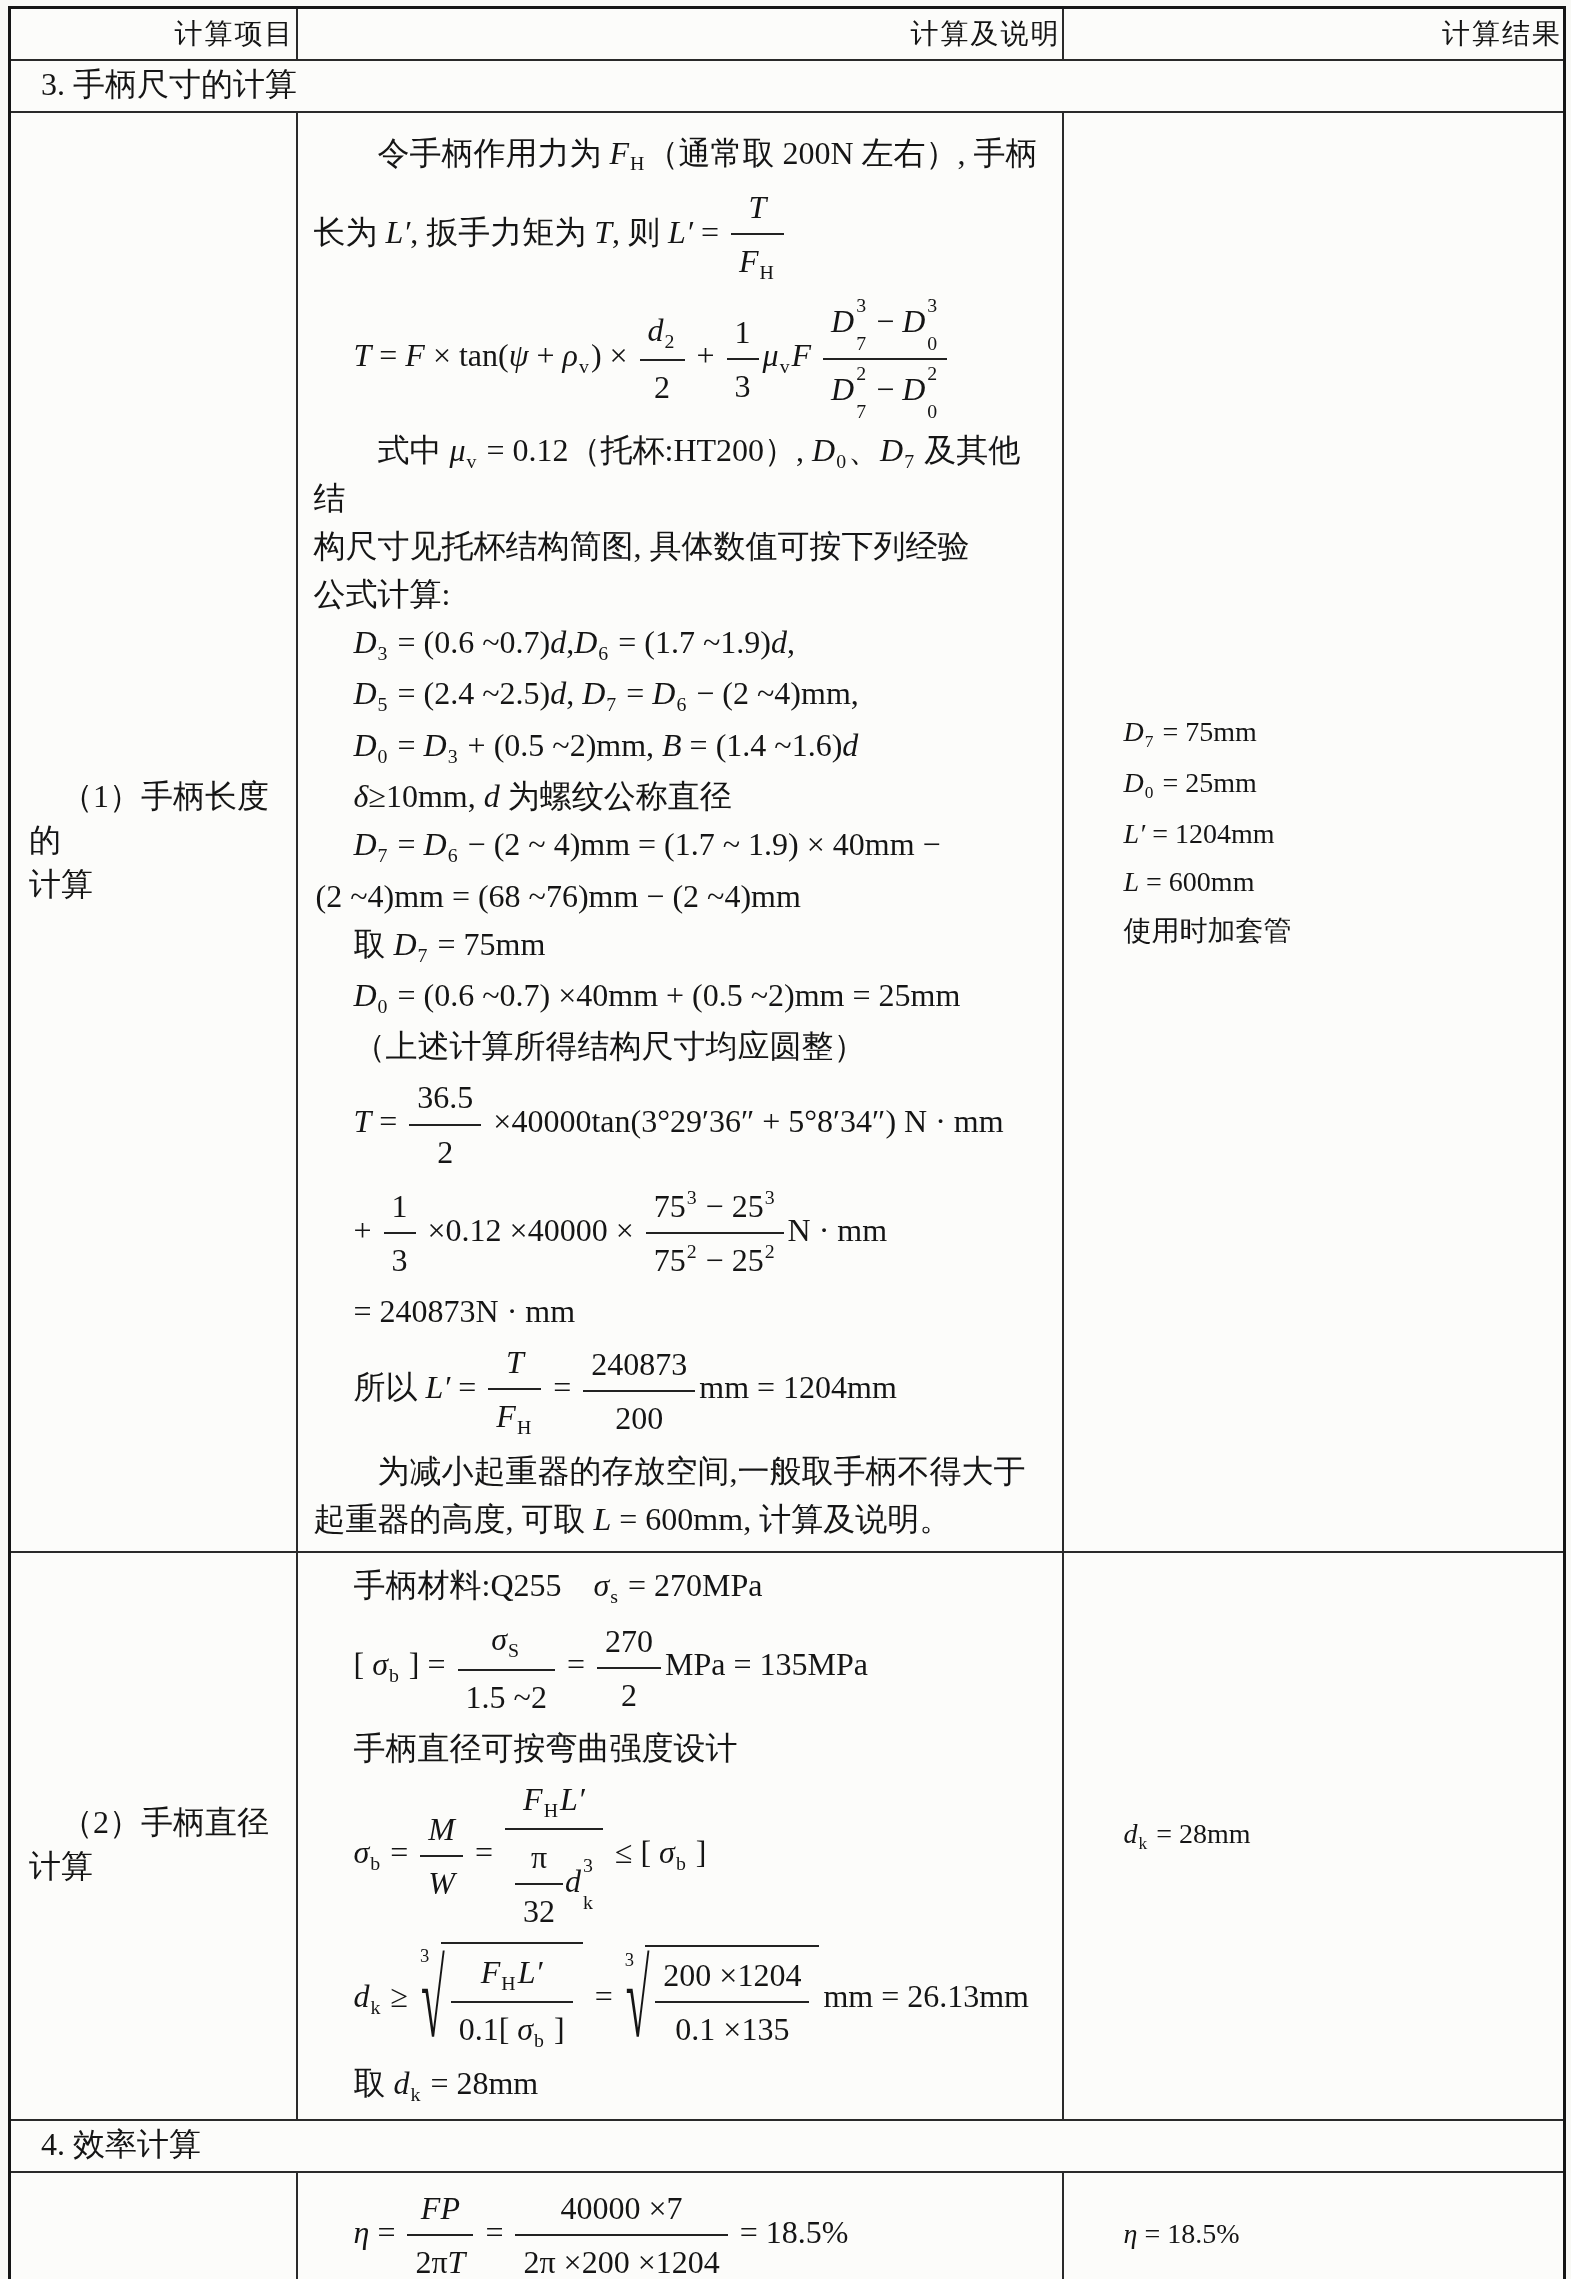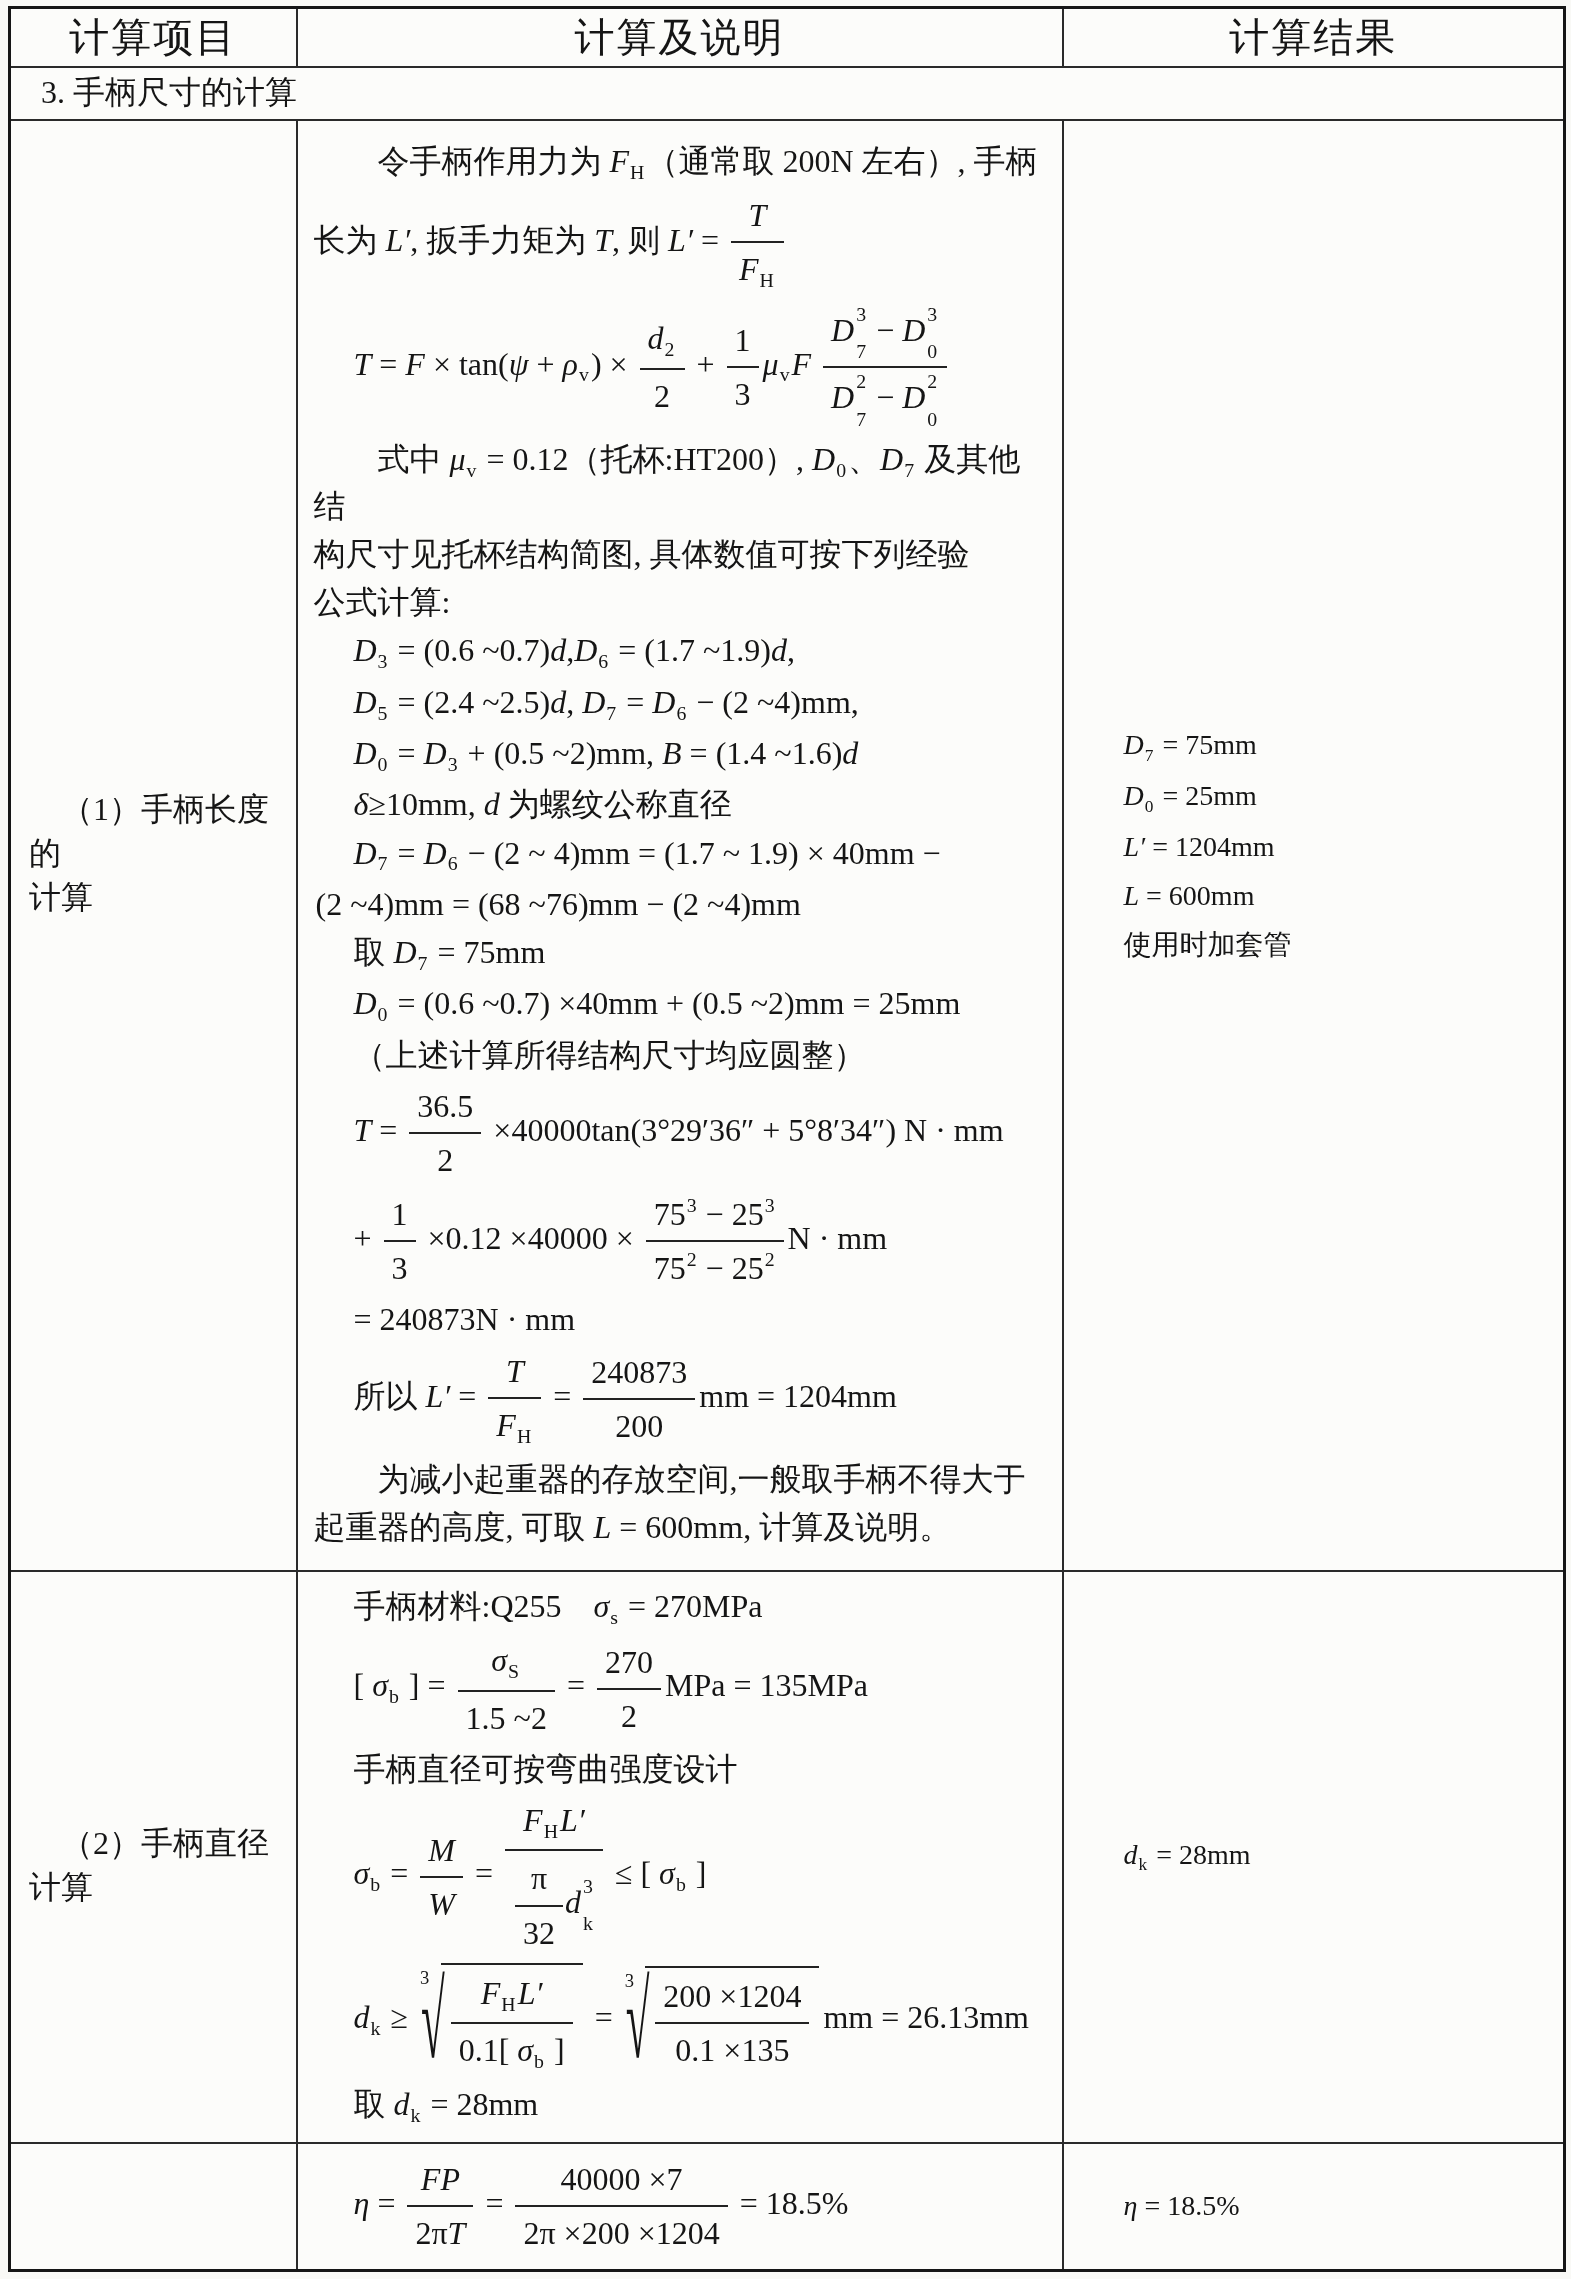--- a/index.html
+++ b/index.html
@@ -12,21 +12,21 @@
     overflow:hidden;
   }
   table.sheet{
     border-collapse:collapse;width:100%;height:100%;table-layout:fixed;
     background:#fcfcfa;
     border:3px solid #161616;
   }
   col.c1{width:287px;} col.c2{width:766px;} col.c3{width:502px;}
   th,td{border:2px solid #2a2a2a;box-sizing:border-box;}
   th{
-    font-weight:normal;font-size:40px;height:52px;text-align:center;
+    font-weight:normal;font-size:28px;height:52px;text-align:right;
     vertical-align:middle;letter-spacing:2px;
   }
   tr.sec td{
     font-size:32px;padding:2px 10px 4px 30px;vertical-align:middle;
   }
   tr.hdr{height:52px;}
   tr.sec{height:48px;}
   tr.r1{height:1258px;}
   tr.r2{height:500px;}
   tr.eta{height:118px;}
@@ -180,20 +180,23 @@
                   </span>
                 </span>
               </span><span class="t">mm = 26.13mm</span></div>
             <div class="ln formula"><span class="t">取 </span><span class="it">d</span><span class="sb">k</span><span class="t"> = 28mm</span></div>
           </td>
       <td class="cell-result">
             <div class="ln formula"><span class="it">d</span><span class="sb">k</span><span class="t"> = 28mm</span></div>
           </td>
     </tr>
 
+    <tr class="sec">
+      <td colspan="3">4. 效率计算</td>
+    </tr>
 
     <tr class="eta">
       <td class="cell-label"></td>
       <td class="cell-content">
             <div class="ln formula"><span class="it">η</span><span class="t"> = </span><span class="frac"><span class="num"><span class="it">FP</span></span><span class="den"><span class="t">2π</span><span class="it">T</span></span></span><span class="t"> = </span><span class="frac"><span class="num"><span class="t">40000 ×7</span></span><span class="den"><span class="t">2π ×200 ×1204</span></span></span><span class="t"> = 18.5%</span></div>
           </td>
       <td class="cell-result">
             <div class="ln formula"><span class="it">η</span><span class="t"> = 18.5%</span></div>
           </td>
     </tr>

